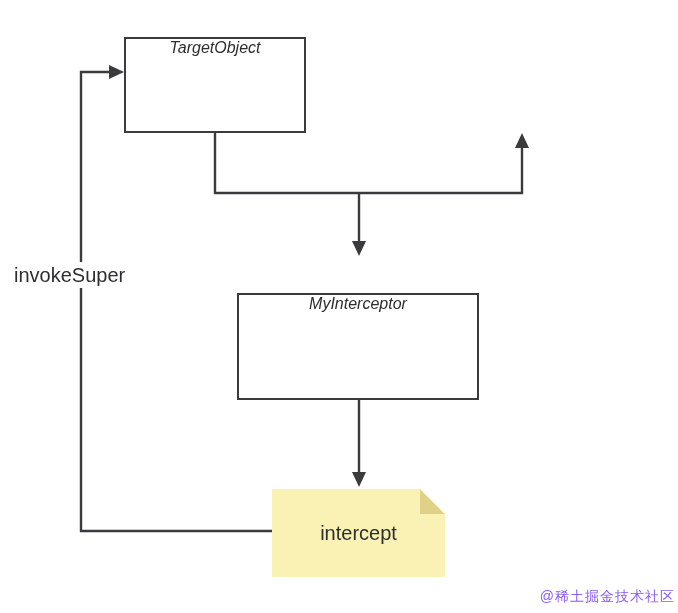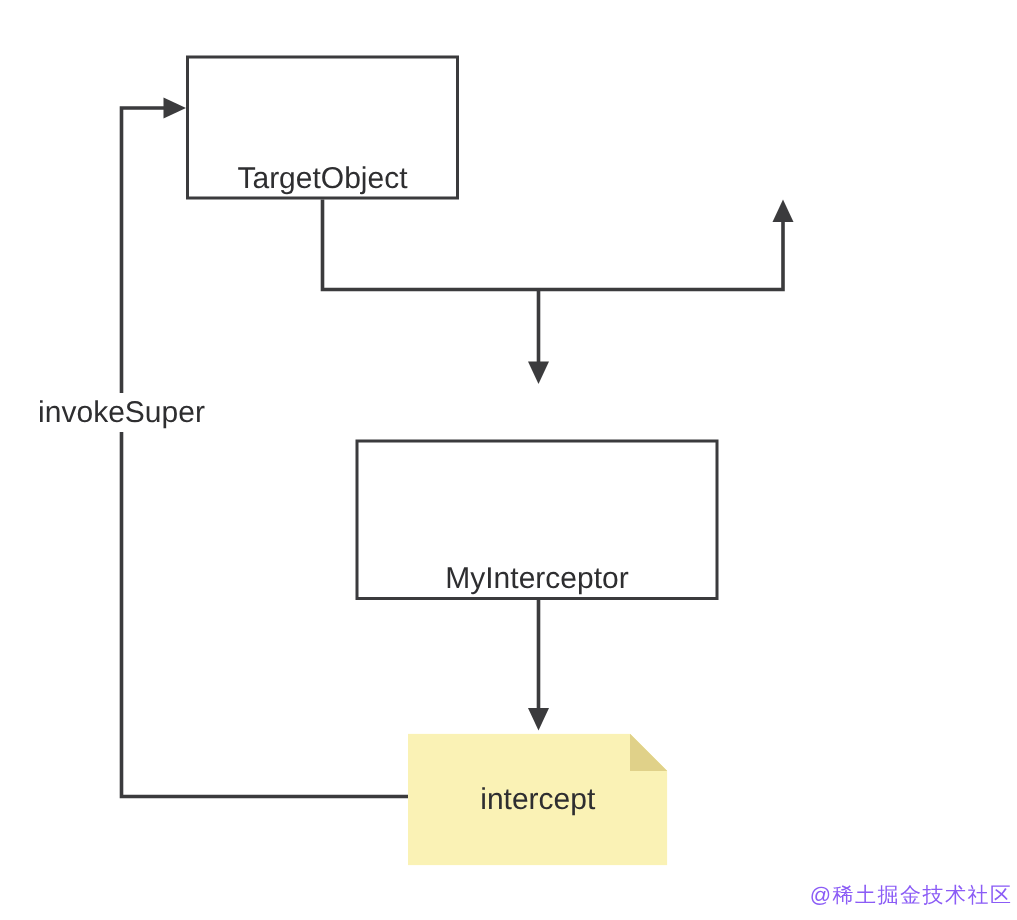--- a/index.html
+++ b/index.html
@@ -27,25 +27,26 @@
   svg.wires polygon {
     fill: #3b3b3d;
     stroke: none;
   }
 
   .node {
     position: absolute;
     background: #ffffff;
     border: 2px solid #3b3b3d;
     display: flex;
-    align-items: flex-end;
+    align-items: flex-start;
     justify-content: center;
-    font-size: 20px;
+    font-size: 16px;
     color: #2e2e30;
     text-align: center;
+    font-style: italic;
   }
   .node.target   { left: 124px; top: 37px;  width: 182px; height: 96px;  }
   .node.methodic { left: 402px; top: 38px;  width: 240px; height: 94px;  }
   .node.myic     { left: 237px; top: 257px; width: 242px; height: 107px; margin-top: 36px; }
 
   .note {
     position: absolute;
     left: 272px; top: 489px;
     width: 173px; height: 88px;
     background: #faf2b5;
@@ -63,21 +64,20 @@
     background: #e0d189;
     clip-path: polygon(0 0, 100% 100%, 0 100%);
   }
   .note .note-label { position: relative; }
 
   .edge-label {
     position: absolute;
     left: 14px; top: 262px;
     width: 134px;
     background: #ffffff;
-    text-align: center;
     font-size: 20px;
     line-height: 26px;
     color: #2e2e30;
   }
 
   .watermark {
     position: absolute;
     right: 3px; top: 588px;
     font-size: 14px;
     color: #8b5cf6;

